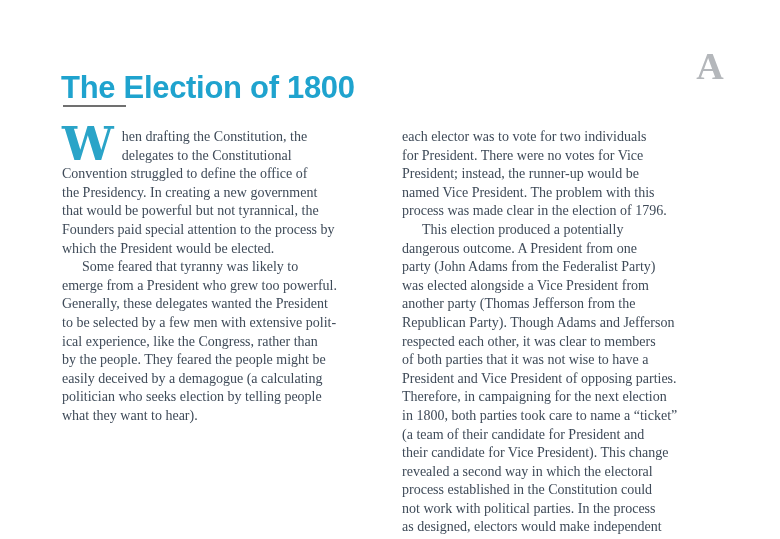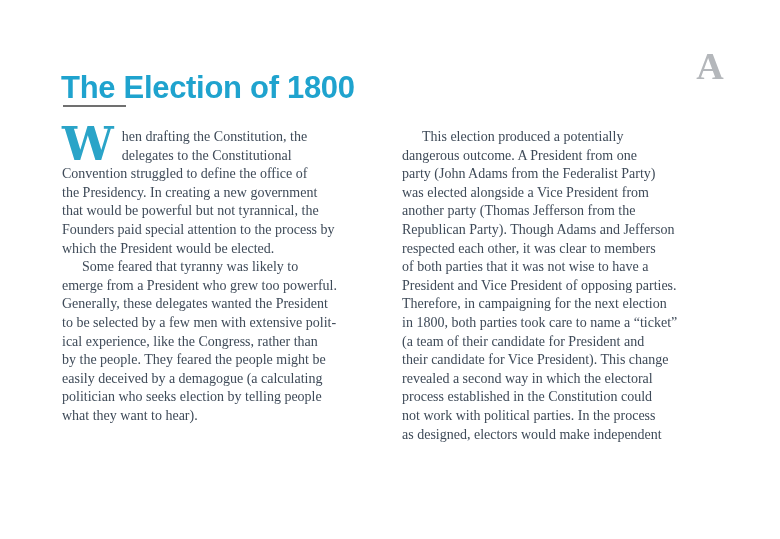--- a/index.html
+++ b/index.html
@@ -100,20 +100,25 @@
 Generally, these delegates wanted the President
 to be selected by a few men with extensive polit-
 ical experience, like the Congress, rather than
 by the people. They feared the people might be
 easily deceived by a demagogue (a calculating
 politician who seeks election by telling people
 what they want to hear).</p>
     </div>
 
     <div class="col">
+      <p>each elector was to vote for two individuals
+for President. There were no votes for Vice
+President; instead, the runner-up would be
+named Vice President. The problem with this
+process was made clear in the election of 1796.</p>
       <p class="indent">This election produced a potentially
 dangerous outcome. A President from one
 party (John Adams from the Federalist Party)
 was elected alongside a Vice President from
 another party (Thomas Jefferson from the
 Republican Party). Though Adams and Jefferson
 respected each other, it was clear to members
 of both parties that it was not wise to have a
 President and Vice President of opposing parties.
 Therefore, in campaigning for the next election

